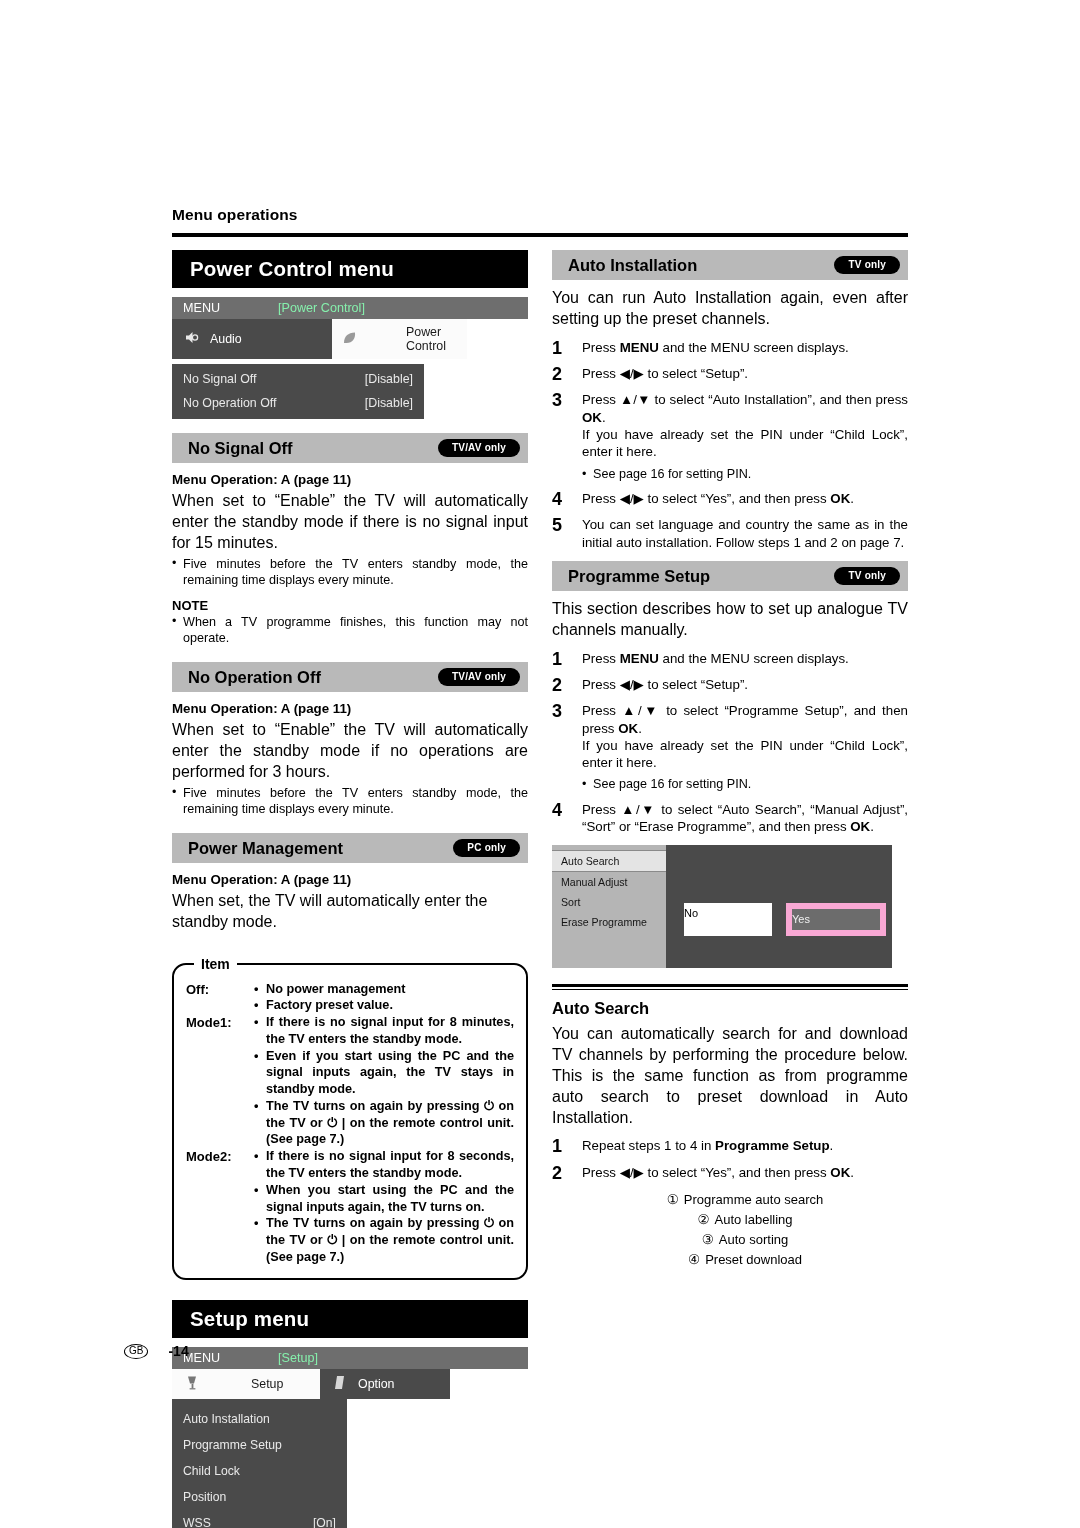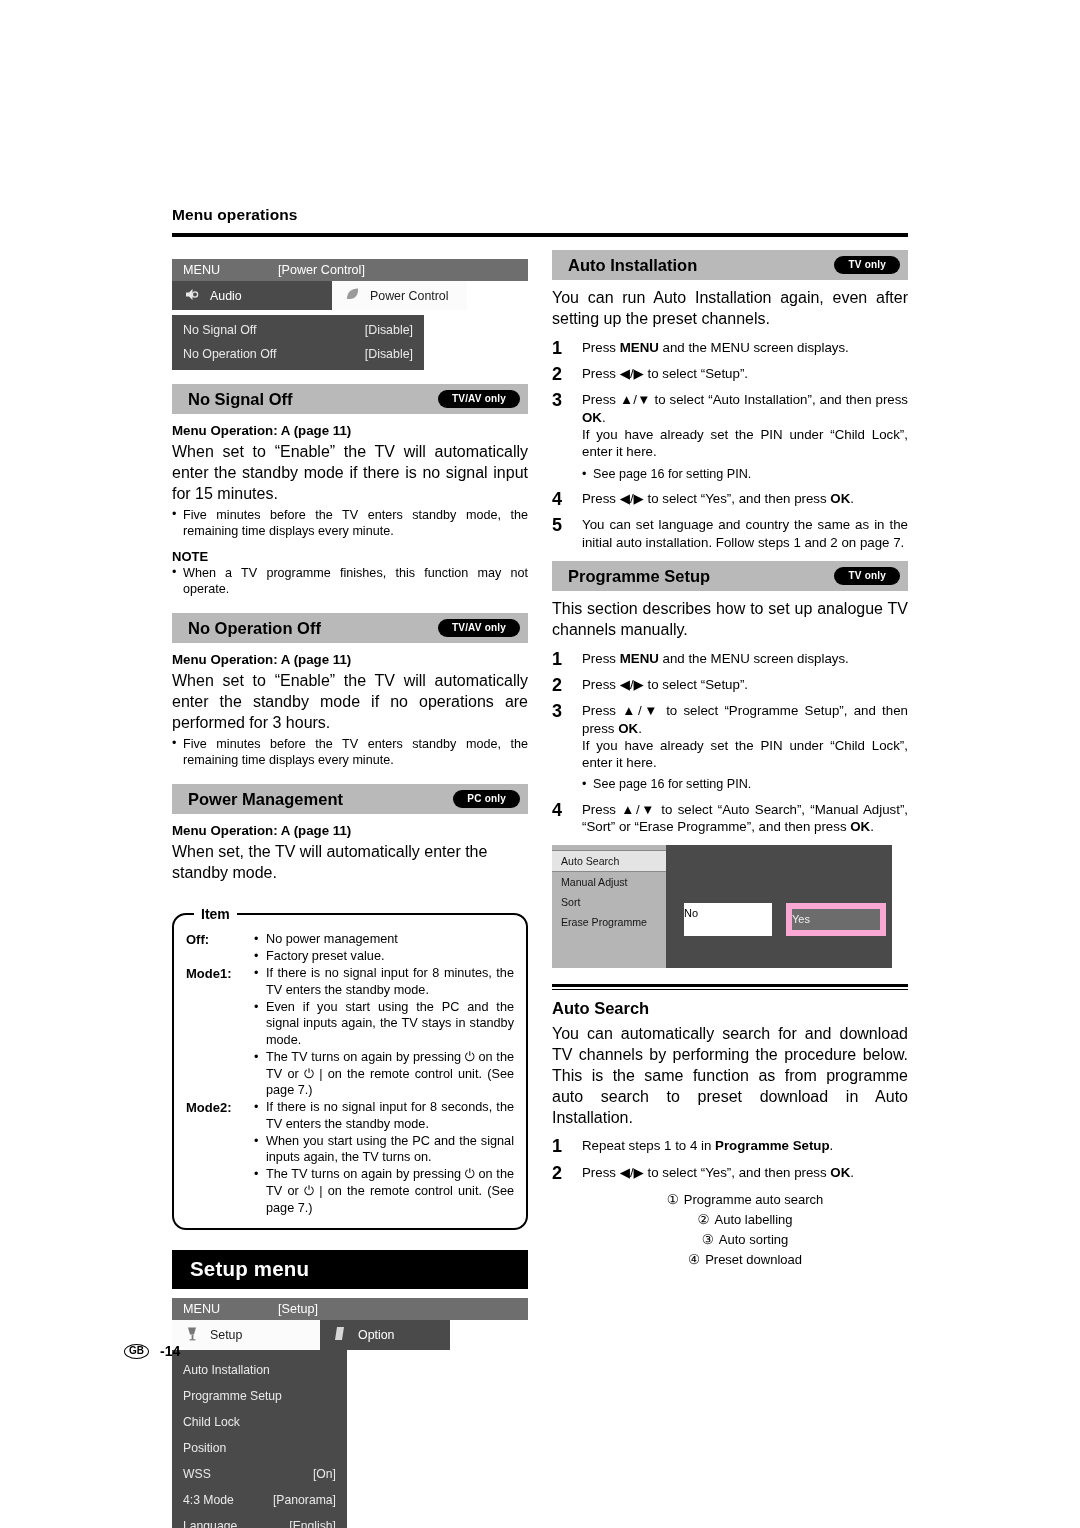--- a/index.html
+++ b/index.html
@@ -204,48 +204,49 @@
     list-style: none;
     margin: 0;
     padding: 0;
   }
   .item-content li {
     font-size: 12.7px;
     line-height: 1.32;
     position: relative;
     padding-left: 12px;
     text-align: justify;
+    font-weight: bold;
   }
   .item-content li:before {
     content: "\2022";
     position: absolute;
     left: 0;
   }
   .pwr { font-size: 13px; }
 
   
   .osd { margin-top: 9px; }
   .osd-title {
     background: #6e6e6e;
     color: #fff;
     font-size: 12.6px;
     padding: 4px 0 4px 11px;
   }
-  .osd-title .brk { color:#ffffff; margin-left: 10px; padding-left: 48px; }
+  .osd-title .brk { color:#86efac; margin-left: 10px; padding-left: 48px; }
   .osd-tabs { display: flex; }
   .osd-tab {
     display: flex;
     align-items: center;
     font-size: 12.4px;
     padding: 6px 10px 6px 10px;
     min-height: 20px;
     box-sizing: border-box;
   }
   .osd-tab.inactive { background: #4a4a4a; color: #fff; }
-  .osd-tab.active { background: #fbfbfb; color: #1a1a1a; }
+  .osd-tab.active { background: #fbfbfb; color: #1a1a1a; gap: 41px; }
   .osd-tab .ic { width: 20px; display:inline-block; text-align:center; margin-right: 8px; font-size: 13px;}
   .osd-list { background: #4a4a4a; margin-top: 5px; padding: 3px 0 4px 0;}
   .osd-row {
     display: flex;
     justify-content: space-between;
     color: #e9e9e9;
     font-size: 12.4px;
     padding: 5px 11px 5px 11px;
   }
 
@@ -328,36 +329,37 @@
     top: 1343px;
     display: flex;
     align-items: center;
     font-size: 14px;
     font-weight: bold;
   }
   .gb-badge {
     border: 1.6px solid #000;
     border-radius: 50%;
     font-size: 10px;
-    font-weight: bold;
+    font-weight: normal;
     padding: 1px 4px 2px 4px;
     line-height: 1;
-    margin-right: 11px;
+    margin-right: 20px;
   }
 </style>
 </head>
 <body>
 
 <div class="page">
 
   <div class="running-head">Menu operations</div>
   <div class="head-rule"></div>
 
   <div class="col-left">
 
+    <div class="bar-black">Power Control menu</div>
 
     <div class="osd">
       <div class="osd-title">
         <span>MENU</span><span class="brk">[Power Control]</span>
       </div>
       <div class="osd-tabs">
         <div class="osd-tab inactive" style="width:160px">
           <span class="ic">
             <svg width="15" height="13" viewBox="0 0 15 13">
                 <path d="M1 4.5h3L7.5 1v11L4 8.5H1z" fill="#e8e8e8"></path>

